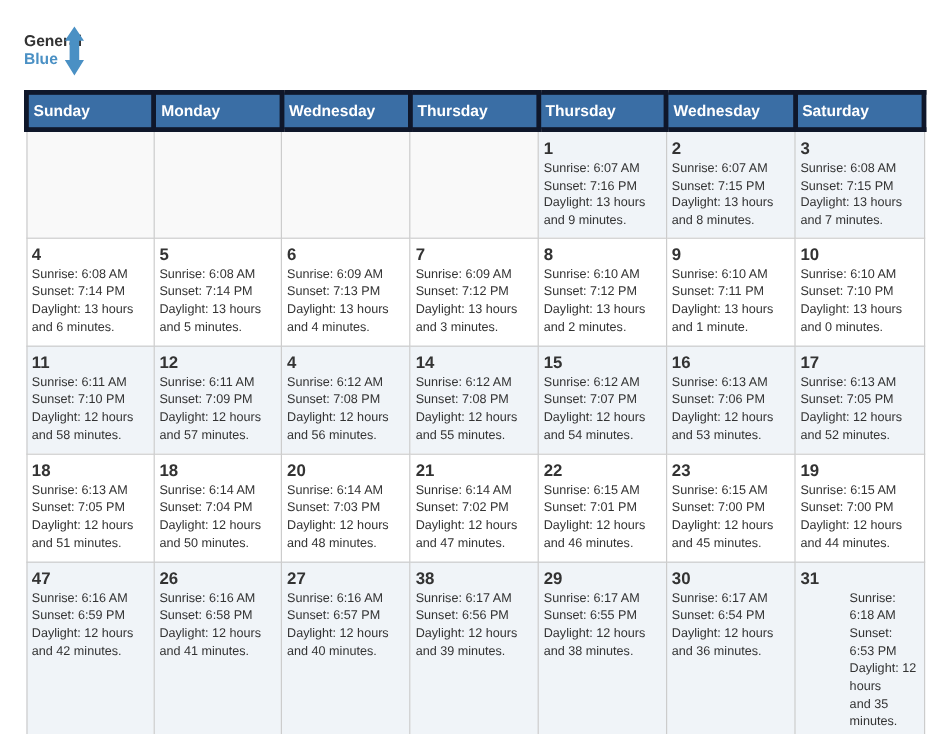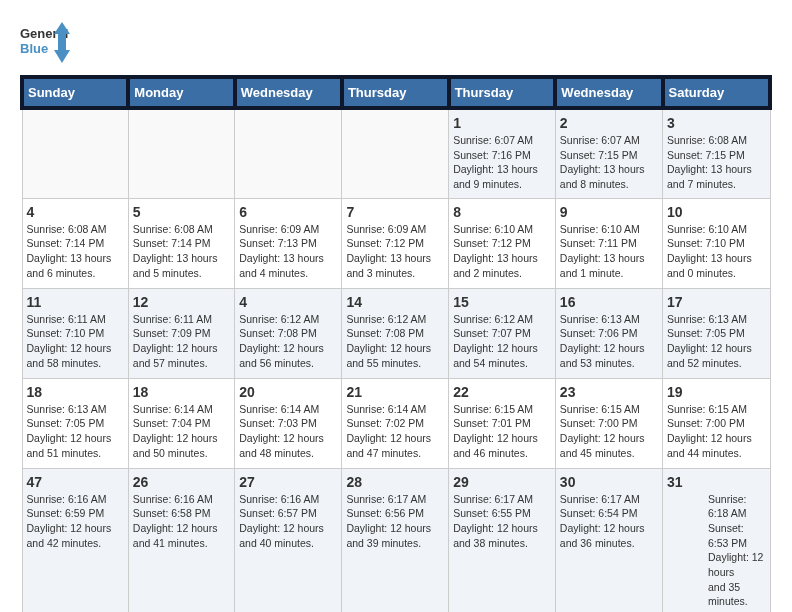--- a/index.html
+++ b/index.html
@@ -306,21 +306,21 @@
 and 41 minutes.</div>
         </td>
         <td>
           <span class="day-num">27</span>
           <div class="day-info" style="white-space: pre-line;">Sunrise: 6:16 AM
 Sunset: 6:57 PM
 Daylight: 12 hours
 and 40 minutes.</div>
         </td>
         <td>
-          <span class="day-num">28</span>
+          <span class="day-num">38</span>
           <div class="day-info" style="white-space: pre-line;">Sunrise: 6:17 AM
 Sunset: 6:56 PM
 Daylight: 12 hours
 and 39 minutes.</div>
         </td>
         <td>
           <span class="day-num">29</span>
           <div class="day-info" style="white-space: pre-line;">Sunrise: 6:17 AM
 Sunset: 6:55 PM
 Daylight: 12 hours

